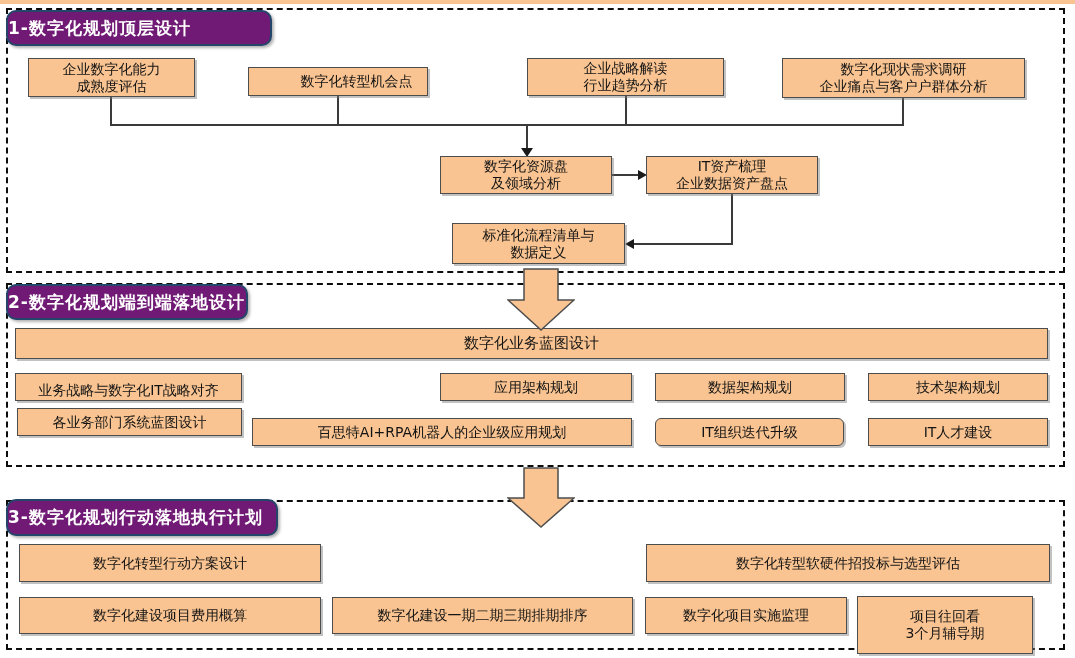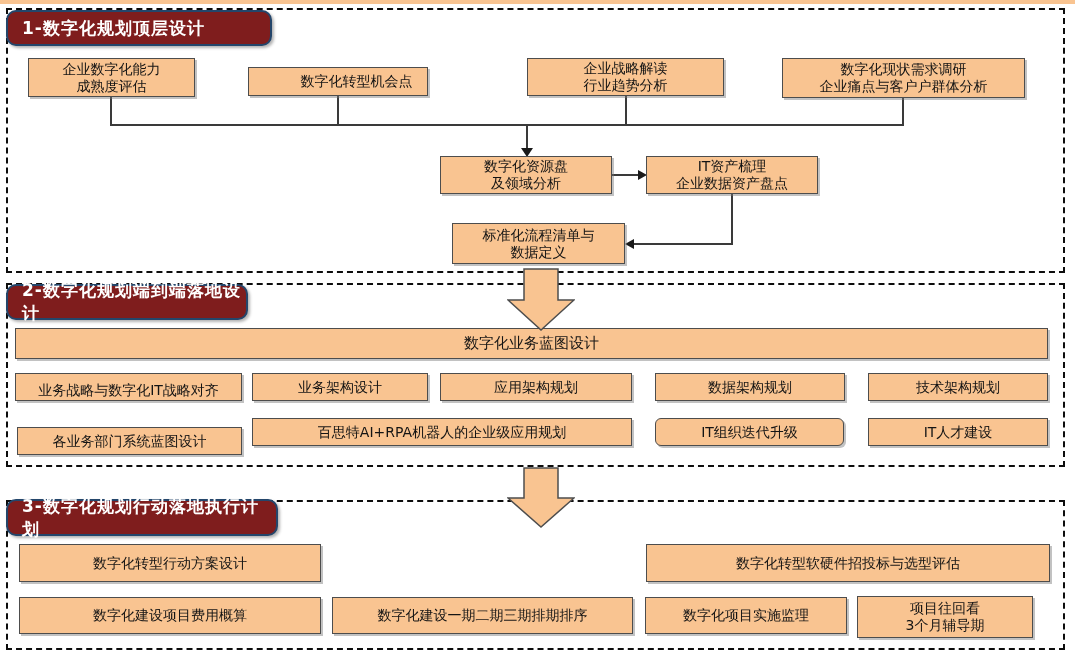--- a/index.html
+++ b/index.html
@@ -1,22 +1,22 @@
 <!DOCTYPE html>
 <html><head>
 <meta charset="utf-8">
 <style>
   html,body{margin:0;padding:0;background:#ffffff;}
   .canvas{position:relative;width:1075px;height:658px;background:#ffffff;overflow:hidden;
           font-family:"DejaVu Sans","Liberation Sans",sans-serif;}
   .top-strip{position:absolute;left:0;top:0;width:1075px;height:4px;background:#F9C491;}
   .sec{position:absolute;border:2px dashed #0d0d0d;box-sizing:border-box;background:transparent;}
-  .banner{position:absolute;background:#7f1d1d;border:2px solid #24466B;border-radius:10px;
+  .banner{position:absolute;background:#701a75;border:2px solid #24466B;border-radius:10px;
           color:#ffffff;font-weight:bold;font-size:17px;letter-spacing:1px;
-          display:flex;align-items:center;padding-left:14px;box-sizing:border-box;
+          display:flex;align-items:center;box-sizing:border-box;
           box-shadow:2px 2px 3px rgba(0,0,0,0.3);z-index:6;}
   .obox{position:absolute;background:#F9C491;border:1px solid #4d4d4d;
         box-shadow:2px 2px 0 rgba(120,120,120,0.45);
         display:flex;flex-direction:column;align-items:center;justify-content:center;
         text-align:center;font-size:14px;color:#141414;line-height:17px;
         box-sizing:border-box;z-index:4;padding:1px 4px;}
   .vline,.hline{position:absolute;background:#3a3a3a;z-index:2;}
   .arr-down{position:absolute;width:0;height:0;border-left:6px solid transparent;
             border-right:6px solid transparent;border-top:9px solid #1a1a1a;z-index:3;}
   .arr-right{position:absolute;width:0;height:0;border-top:5px solid transparent;
@@ -87,34 +87,31 @@
     <span>2-数字化规划端到端落地设计</span>
   </div>
 
   <div class="obox" style="left:15px;top:328px;width:1033px;height:31px;font-size:15px;">
     <div>数字化业务蓝图设计</div>
   </div>
 
   <div class="obox" style="left:15px;top:373px;width:227px;height:28px;justify-content:flex-end;">
     <div>业务战略与数字化IT战略对齐</div>
   </div>
-  <div class="obox" style="left:252px;top:373px;width:176px;height:28px;">
-    <div>业务架构设计</div>
-  </div>
   <div class="obox" style="left:440px;top:373px;width:192px;height:28px;">
     <div>应用架构规划</div>
   </div>
   <div class="obox" style="left:655px;top:373px;width:190px;height:28px;">
     <div>数据架构规划</div>
   </div>
   <div class="obox" style="left:868px;top:373px;width:180px;height:28px;">
     <div>技术架构规划</div>
   </div>
 
-  <div class="obox" style="left:17px;top:427px;width:225px;height:28px;">
+  <div class="obox" style="left:17px;top:408px;width:225px;height:28px;">
     <div>各业务部门系统蓝图设计</div>
   </div>
   <div class="obox" style="left:252px;top:418px;width:380px;height:28px;">
     <div>百思特AI+RPA机器人的企业级应用规划</div>
   </div>
   <div class="obox" style="left:655px;top:418px;width:189px;height:28px;border-radius:6px;">
     <div>IT组织迭代升级</div>
   </div>
   <div class="obox" style="left:868px;top:418px;width:180px;height:28px;">
     <div>IT人才建设</div>
@@ -138,17 +135,17 @@
 
   <div class="obox" style="left:19px;top:597px;width:302px;height:37px;">
     <div>数字化建设项目费用概算</div>
   </div>
   <div class="obox" style="left:645px;top:597px;width:202px;height:37px;">
     <div>数字化项目实施监理</div>
   </div>
   <div class="obox" style="left:332px;top:597px;width:301px;height:37px;">
     <div>数字化建设一期二期三期排期排序</div>
   </div>
-  <div class="obox" style="left:857px;top:596px;width:176px;height:42px;">
+  <div class="obox" style="left:857px;top:596px;width:176px;height:58px;">
     <div>项目往回看</div>
     <div>3个月辅导期</div>
   </div>
 </div>
 
 </body></html>

